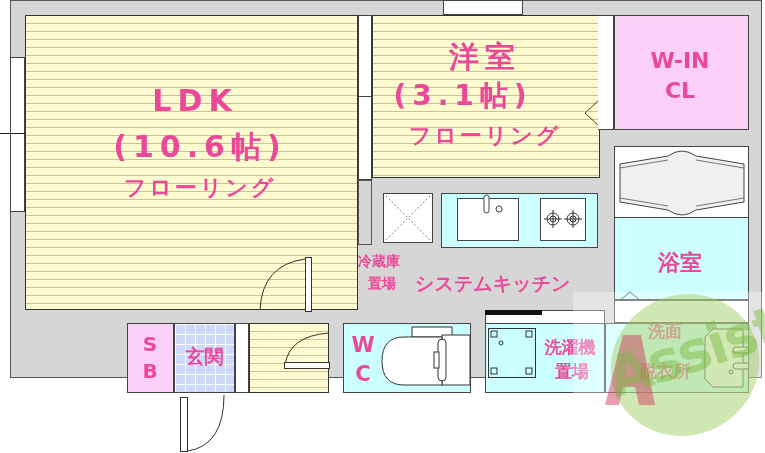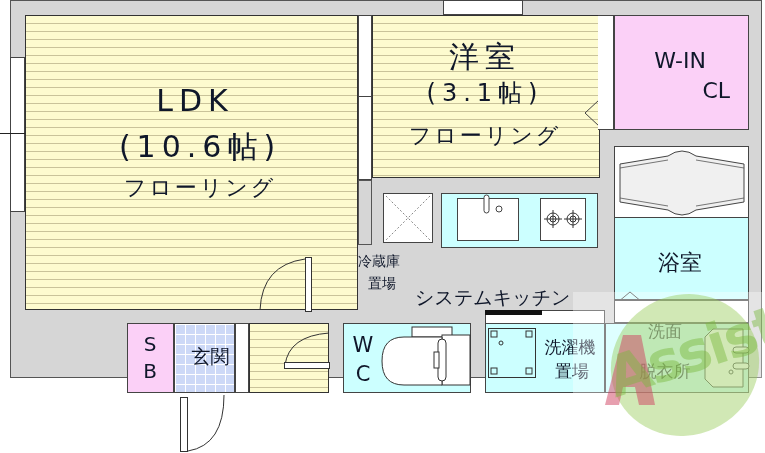--- a/index.html
+++ b/index.html
@@ -9,21 +9,21 @@
   .wall { background:#d6d6d6; border:1px solid #555; }
   .floor { background-color:#fdfbcf;
            background-image:repeating-linear-gradient(to bottom, transparent 0, transparent 7px, #c9c39a 7px, #c9c39a 8px);
            border:1px solid #333; }
   .pink { background:#fbd0f7; border:1px solid #444; }
   .cyan { background:#ccffff; border:1px solid #444; }
   .tile { background-color:#cdd9f7;
           background-image:linear-gradient(#ffffff 1px, transparent 1px), linear-gradient(90deg, #ffffff 1px, transparent 1px);
           background-size:10px 10px; border:1px solid #444; }
   .white { background:#ffffff; border:1px solid #444; }
-  .label { position:absolute; text-align:center; line-height:1.15; color:#0f172a; white-space:nowrap; }
+  .label { position:absolute; text-align:center; line-height:1.15; color:#ec4899; white-space:nowrap;font-weight:bold; }
   .lg { font-size:30px; letter-spacing:6px; }
   .md { font-size:22px; letter-spacing:3px; }
   .sm { font-size:17px; }
   .xs { font-size:14px; }
   svg { position:absolute; overflow:visible; }
 </style>
 </head>
 <body>
 
 <div class="abs wall" style="left:10px;top:0;width:752px;height:178px;border-bottom:none;"></div>
@@ -37,31 +37,31 @@
 <div class="abs floor" style="left:25px;top:15px;width:333px;height:295px;"></div>
 <div class="label lg" style="left:110px;top:84px;width:170px;">LDK</div>
 <div class="label lg" style="left:85px;top:130px;width:230px;">(10.6帖)</div>
 <div class="label md" style="left:95px;top:175px;width:210px;">フローリング</div>
 
 <div class="abs" style="left:358px;top:15px;width:14px;height:165px;background:#fff;border:1px solid #444;"></div>
 <div class="abs" style="left:358px;top:96px;width:14px;height:1px;background:#444;"></div>
 
 <div class="abs floor" style="left:372px;top:15px;width:228px;height:163px;"></div>
 <div class="label lg" style="left:425px;top:40px;width:120px;">洋室</div>
-<div class="label lg" style="left:405px;top:80px;width:160px;font-size:24px;">(3.1帖)</div>
+<div class="label lg" style="left:383px;top:80px;width:160px;font-size:28px;">(3.1帖)</div>
 <div class="label md" style="left:385px;top:123px;width:200px;">フローリング</div>
 
 <svg style="left:583px;top:98px;" width="20" height="30">
     <polyline points="16,2 2,15 16,28" fill="none" stroke="#444" stroke-width="1"></polyline>
   </svg>
 <div class="abs" style="left:598px;top:15px;width:16px;height:115px;background:#fff;border:1px solid #444;border-left:none;"></div>
 
 <div class="abs pink" style="left:614px;top:15px;width:135px;height:115px;"></div>
 <div class="label md" style="left:630px;top:48px;width:100px;letter-spacing:0;text-align:center;">W-IN</div>
-<div class="label md" style="left:630px;top:78px;width:100px;letter-spacing:0;text-align:right;">CL</div>
+<div class="label md" style="left:630px;top:78px;width:100px;letter-spacing:0;">CL</div>
 
 <div class="abs cyan" style="left:614px;top:146px;width:135px;height:154px;"></div>
 <div class="abs white" style="left:614px;top:146px;width:135px;height:72px;"></div>
 <svg style="left:616px;top:148px;" width="132" height="70">
   <path d="M4,16 L52,8 Q66,-2 80,8 L128,16 L128,54 L80,62 Q66,72 52,62 L4,54 Z" fill="#f0f0f0" stroke="#444" stroke-width="1"></path>
   <path d="M4,20 L52,12 M80,12 L128,20 M4,50 L52,58 M80,58 L128,50" stroke="#555" stroke-width="0.8" fill="none"></path>
 </svg>
 <div class="label md" style="left:630px;top:250px;width:100px;letter-spacing:0;">浴室</div>
 <svg style="left:616px;top:290px;" width="30" height="14">
     <polyline points="2,12 14,2 26,12" fill="none" stroke="#444"></polyline>
@@ -85,33 +85,33 @@
     <circle cx="13" cy="21" r="3" fill="none" stroke="#333"></circle>
   <line x1="13" y1="12" x2="13" y2="30" stroke="#333"></line>
     <line x1="4" y1="21" x2="22" y2="21" stroke="#333"></line>
   <circle cx="33" cy="21" r="6" fill="none" stroke="#333"></circle>
     <circle cx="33" cy="21" r="3" fill="none" stroke="#333"></circle>
   <line x1="33" y1="12" x2="33" y2="30" stroke="#333"></line>
     <line x1="24" y1="21" x2="42" y2="21" stroke="#333"></line>
 </svg>
 <div class="label xs" style="left:358px;top:253px;text-align:left;">冷蔵庫</div>
 <div class="label xs" style="left:368px;top:275px;text-align:left;">置場</div>
-<div class="label sm" style="left:415px;top:273px;text-align:left;font-size:19px;margin-top:14px;">システムキッチン</div>
+<div class="label sm" style="left:415px;top:273px;text-align:left;font-size:19px;">システムキッチン</div>
 
 <svg style="left:250px;top:255px;" width="60" height="60">
     <path d="M10,55 Q12,10 55,4" fill="none" stroke="#333"></path>
   </svg>
 <div class="abs" style="left:305px;top:257px;width:7px;height:55px;background:#fff;border:1px solid #333;"></div>
 
 <div class="abs pink" style="left:127px;top:323px;width:47px;height:70px;"></div>
 <div class="label md" style="left:135px;top:333px;width:30px;letter-spacing:0;font-size:20px;">S</div>
 <div class="label md" style="left:135px;top:360px;width:30px;letter-spacing:0;font-size:20px;">B</div>
 
 <div class="abs tile" style="left:174px;top:323px;width:61px;height:70px;"></div>
-<div class="label sm" style="left:174px;top:346px;width:61px;font-size:19px;padding-left:6px;">玄関</div>
+<div class="label sm" style="left:174px;top:346px;width:61px;font-size:19px;">玄関</div>
 <div class="abs white" style="left:235px;top:323px;width:14px;height:70px;"></div>
 
 <div class="abs floor" style="left:249px;top:323px;width:80px;height:70px;"></div>
 <svg style="left:283px;top:330px;" width="50" height="40">
     <path d="M2,35 Q6,6 46,3" fill="none" stroke="#333"></path>
   </svg>
 <div class="abs" style="left:284px;top:362px;width:46px;height:7px;background:#fff;border:1px solid #333;"></div>
 
 <div class="abs" style="left:180px;top:397px;width:8px;height:55px;background:#fff;border:1px solid #333;"></div>
 <svg style="left:184px;top:393px;" width="50" height="60">

